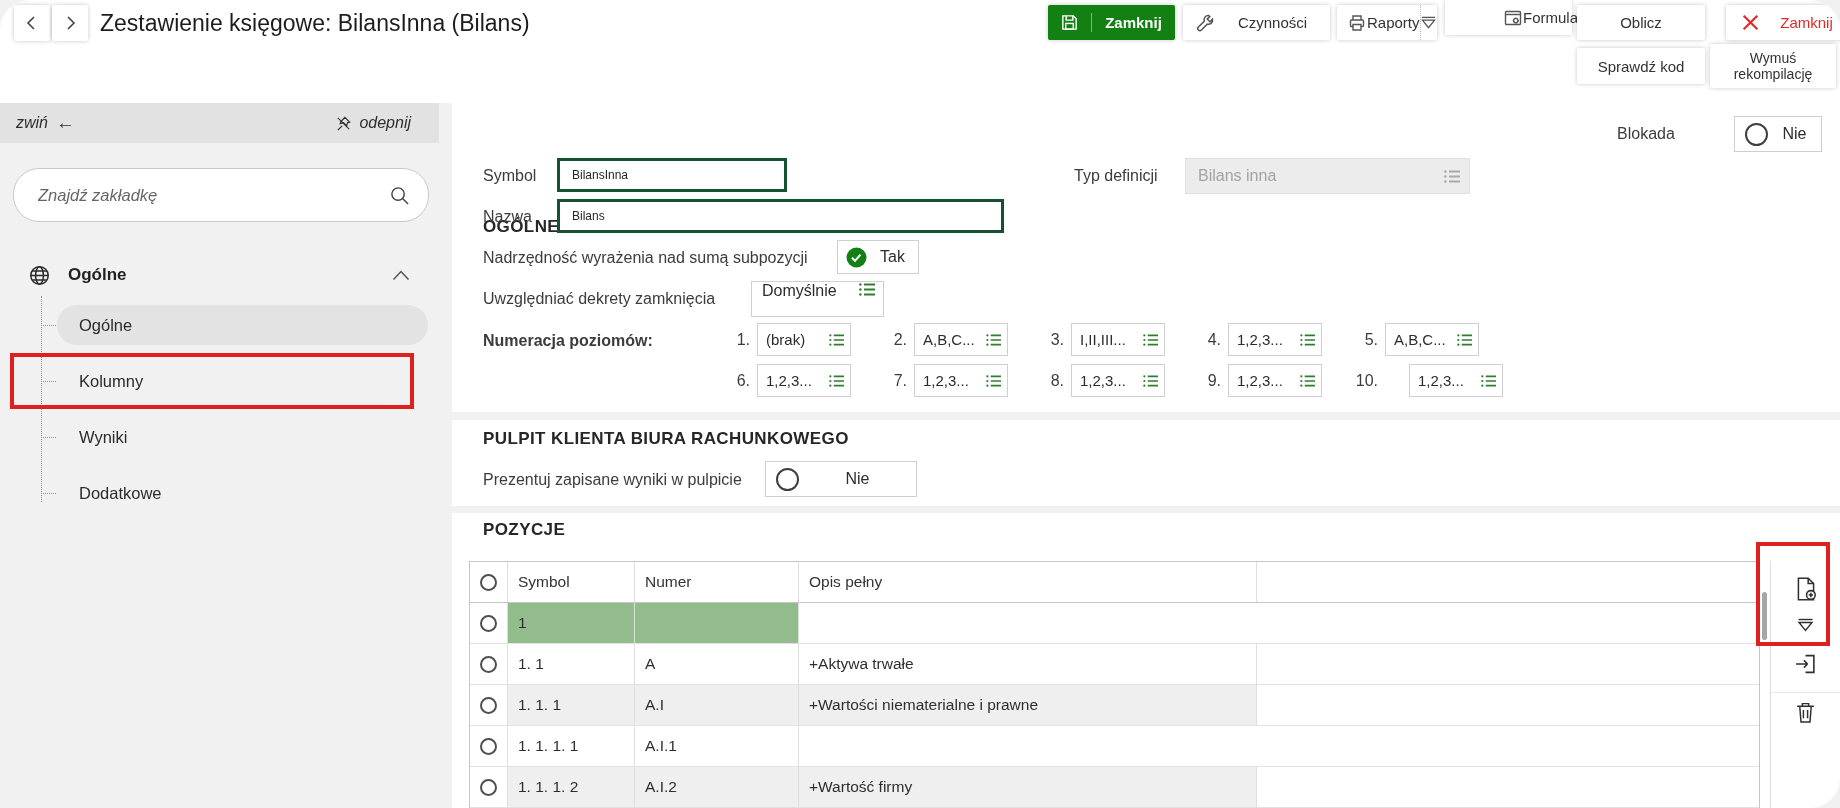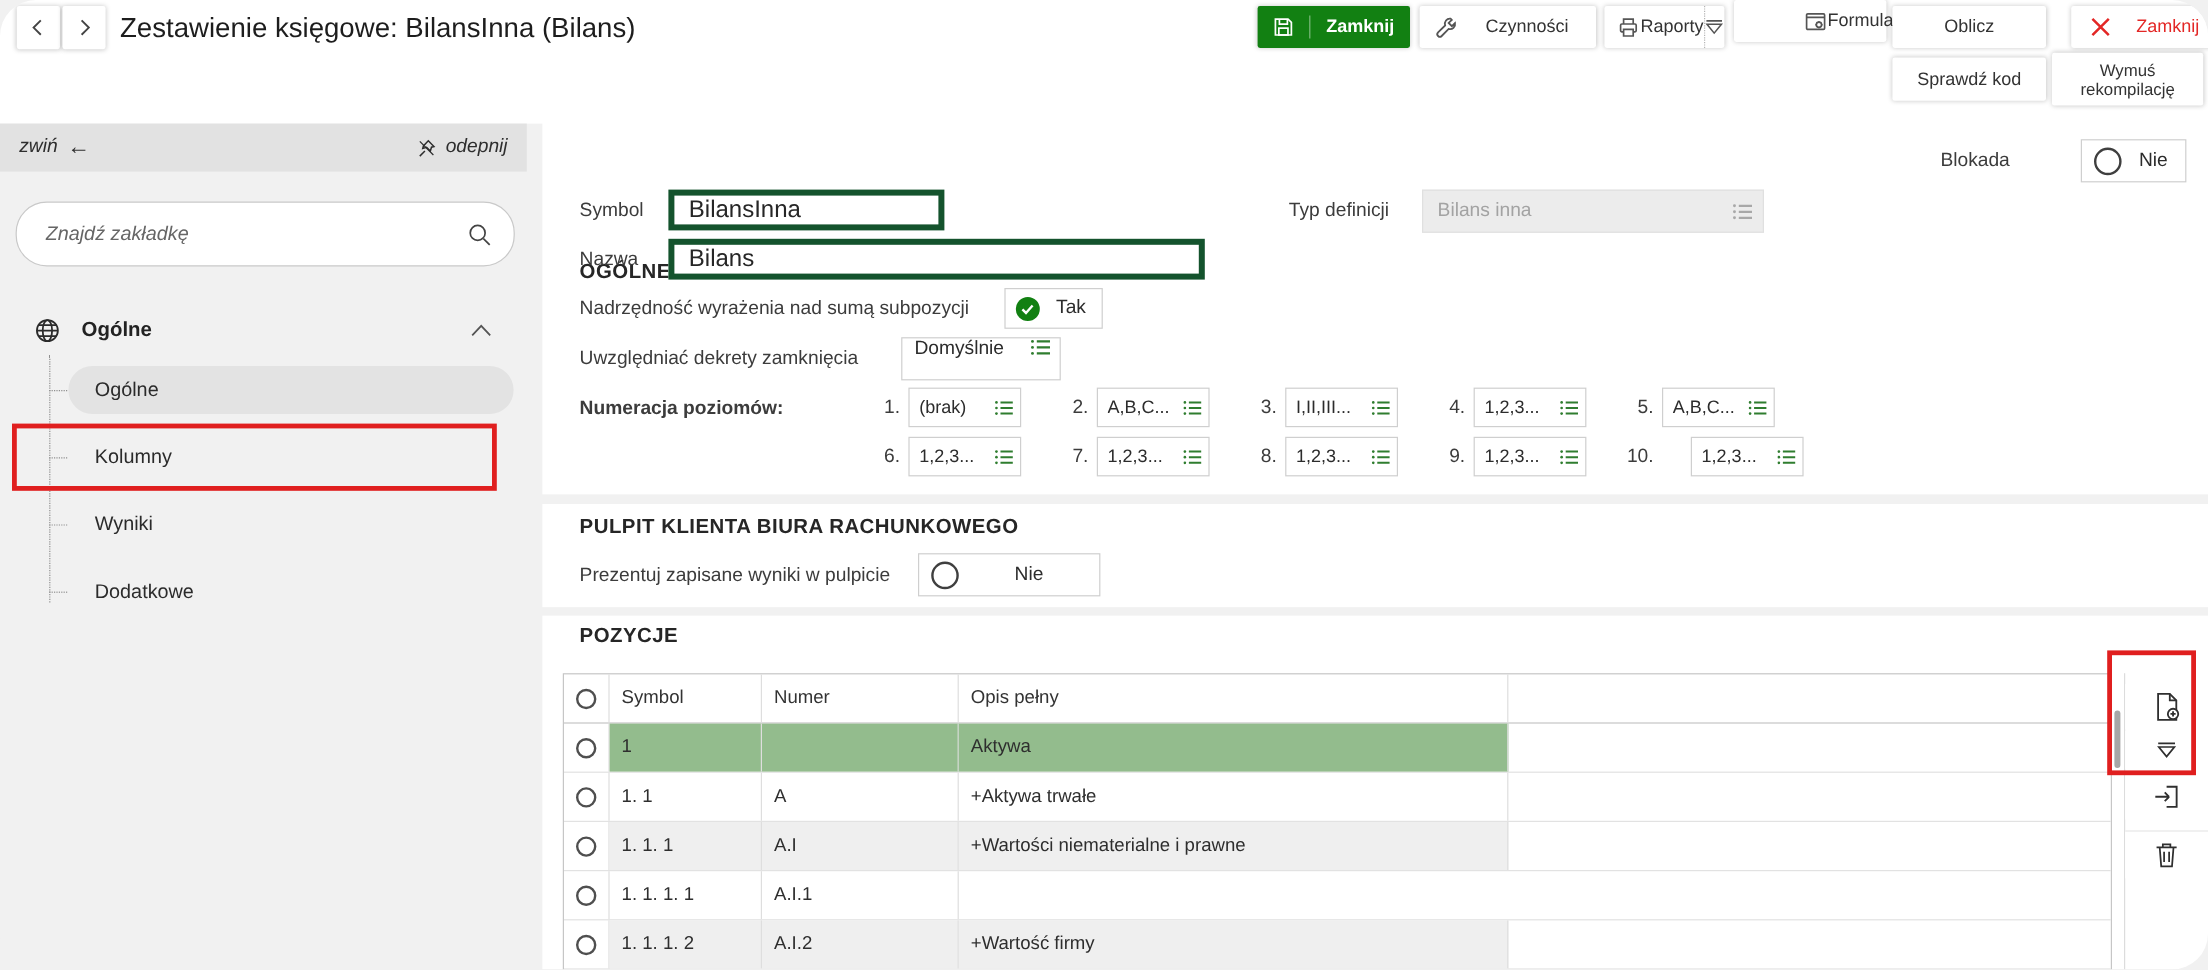--- a/index.html
+++ b/index.html
@@ -27,21 +27,21 @@
   .b-zam{left:1710px;top:5px;width:126px;height:35px;color:#e32726;font-weight:500;margin-left:16px;}
   .b-zam .ic{margin-left:14px;display:flex;}
   .b-sprawdz{left:1577px;top:48px;width:128px;height:36px;justify-content:center;}
   .b-wymus{left:1710px;top:44px;width:126px;height:44px;justify-content:center;font-size:14px;line-height:16px;text-align:center;}
   .b-wymus .lbl{width:100px;}
 
   
   .pinbar{position:absolute;left:0;top:103px;width:439px;height:40px;background:#e2e2e2;display:flex;align-items:center;}
   .pinbar .zwin{margin-left:16px;font-style:italic;font-size:16px;color:#2e2e2e;display:flex;align-items:center;gap:8px;cursor:pointer;}
   .pinbar .arrow{font-size:19px;}
-  .pinbar .odepnij{margin-left:auto;margin-right:16px;font-style:italic;font-size:16px;color:#2e2e2e;display:flex;align-items:center;gap:7px;cursor:pointer;}
+  .pinbar .odepnij{margin-left:auto;margin-right:28px;font-style:italic;font-size:16px;color:#2e2e2e;display:flex;align-items:center;gap:7px;cursor:pointer;}
   .searchwrap{position:absolute;left:13px;top:168px;width:414px;height:52px;background:#fff;border:1px solid #c9c9c9;border-radius:26px;display:flex;align-items:center;}
   .searchwrap input{flex:1;border:none;outline:none;background:transparent;margin-left:22px;font-size:16.5px;font-family:inherit;color:#333;}
   .searchwrap input::placeholder{font-style:italic;color:#666;}
   .searchwrap .mag{margin-right:18px;display:flex;color:#444;}
   .treegroup{position:absolute;left:0;top:258px;width:439px;height:34px;display:flex;align-items:center;cursor:pointer;}
   .treegroup .globe{position:absolute;left:28px;display:flex;color:#2b2b2b;}
   .treegroup .glabel{position:absolute;left:68px;font-size:17px;font-weight:700;color:#222;}
   .treegroup .chev{position:absolute;left:392px;display:flex;color:#555;}
   .vline{position:absolute;left:41px;top:296px;width:0;height:206px;border-left:1px dotted #8f8f8f;}
   .connector{position:absolute;left:41px;width:15px;height:0;border-top:1px dotted #8f8f8f;}
@@ -49,21 +49,21 @@
   .titem .tlabel{margin-left:22px;font-size:16.5px;color:#2b2b2b;}
   .titem.selected{background:#e3e3e3;}
 
   
   .card{position:absolute;left:452px;width:1388px;background:#fff;}
   .card1{top:100px;height:312px;}
   .card2{top:420px;height:86px;}
   .card3{top:513px;height:295px;}
   .sechead{position:absolute;left:31px;font-size:17px;font-weight:700;color:#262626;letter-spacing:.4px;}
   .flabel{position:absolute;font-size:16px;color:#3c3c3c;white-space:nowrap;}
-  .input{position:absolute;background:#fff;border:5px solid #14532d;font-size:20px;color:#262626;font-family:inherit;padding:0 0 0 12px;outline:none;box-sizing:border-box;}
+  .input{position:absolute;background:#fff;border:3px solid #14532d;font-size:12px;color:#262626;font-family:inherit;padding:0 0 0 12px;outline:none;box-sizing:border-box;}
   .dinput{position:absolute;background:#ececec;border:1px solid #e0e0e0;display:flex;align-items:center;box-sizing:border-box;}
   .dinput .dval{margin-left:12px;font-size:16px;color:#a3a3a3;flex:1;}
   .dinput .lic{margin-right:8px;display:flex;}
   .togglebox{position:absolute;background:#fff;border:1px solid #cfcfcf;display:flex;align-items:center;box-sizing:border-box;cursor:pointer;}
   .togglebox .circ{width:19px;height:19px;border:2px solid #3f3f3f;border-radius:50%;background:#fff;margin-left:10px;flex:none;}
   .togglebox .tval{flex:1;text-align:center;font-size:16px;color:#2c2c2c;}
   .selbox{position:absolute;background:#fff;border:1px solid #cfcfcf;display:flex;box-sizing:border-box;cursor:pointer;}
   .selbox .sval{margin-left:10px;font-size:16px;color:#2c2c2c;flex:1;}
   .selbox .lic{margin-right:7px;display:flex;}
   .num-group{position:absolute;display:flex;align-items:center;height:33px;}
@@ -523,21 +523,20 @@
         <div class="gcell c3">Opis pełny</div>
         <div class="gcell c4"></div>
       </div>
 
       <div class="grow sel">
         <div class="gcell c0">
             <span class="radio"></span>
           </div>
         <div class="gcell c1">1</div>
         <div class="gcell c2"></div>
-        <div class="gcell c3">Aktywa</div>
         <div class="gcell c4"></div>
       </div>
 
       <div class="grow">
         <div class="gcell c0">
             <span class="radio"></span>
           </div>
         <div class="gcell c1">1. 1</div>
         <div class="gcell c2">A</div>
         <div class="gcell c3">+Aktywa trwałe</div>

